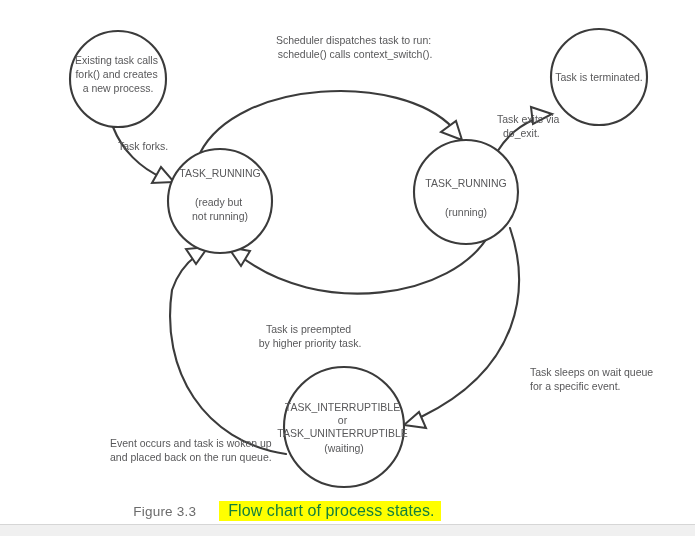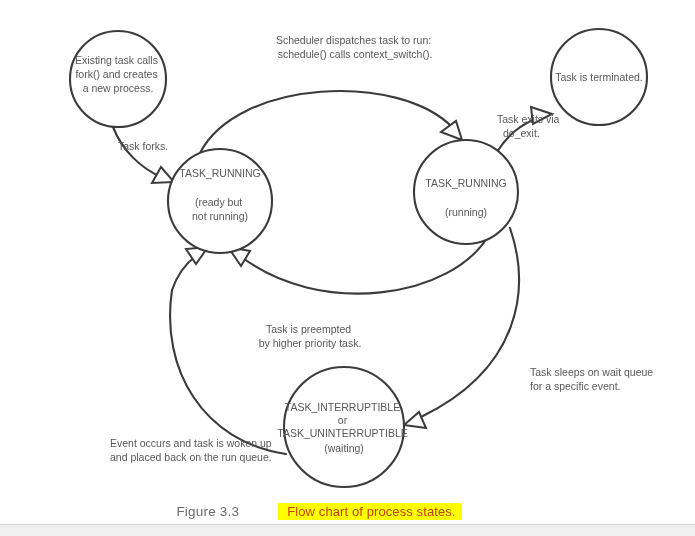--- a/index.html
+++ b/index.html
@@ -57,37 +57,36 @@
   }
   .caption-bar {
     position: absolute;
     left: 0;
     top: 498px;
     width: 574px;
     height: 26px;
     display: flex;
     align-items: center;
     justify-content: center;
-    gap: 16px;
-    padding-left: 32px;
+    gap: 8px;
   }
   .caption-figno {
     font-family: "Liberation Sans", sans-serif;
     font-size: 13.5px;
     color: #6b6b6b;
     letter-spacing: 0.2px;
   }
   .caption-gap {
     display: inline-block;
     width: 7px;
   }
   .caption-highlight {
     font-family: "Liberation Sans", sans-serif;
-    font-size: 13px;
-    color: #c2410c;
+    font-size: 16px;
+    color: #15803d;
     background: #ffff00;
     padding: 1px 6px 1px 9px;
     letter-spacing: 0.1px;
   }
   .page-bottom-rule {
     position: absolute;
     left: 0;
     top: 524px;
     width: 695px;
     height: 1px;

